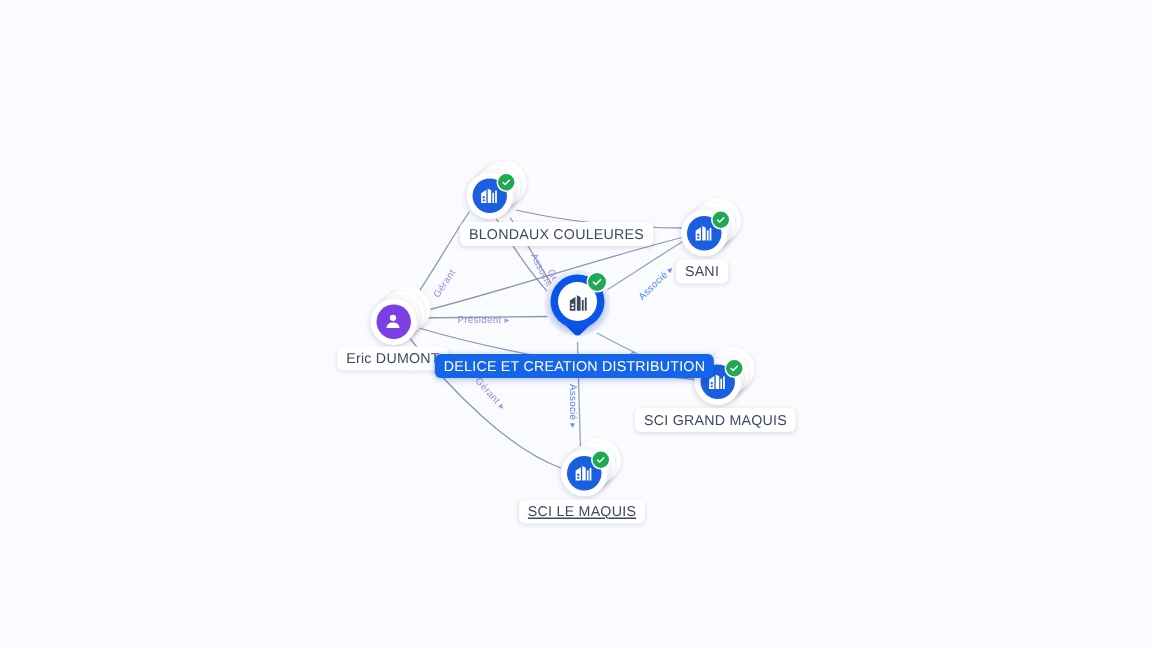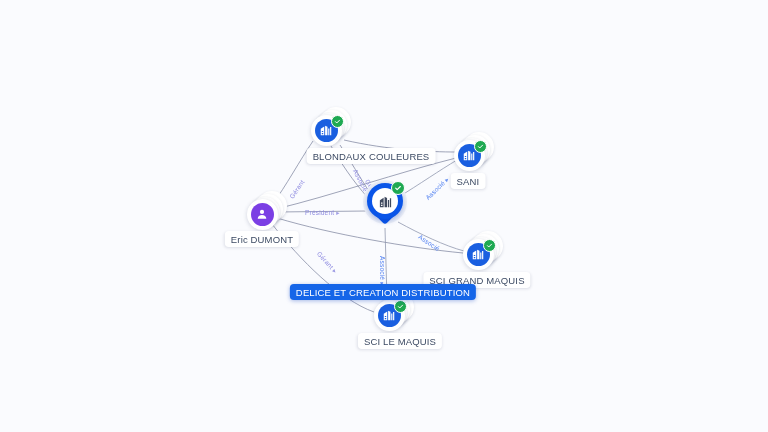--- a/index.html
+++ b/index.html
@@ -241,21 +241,21 @@
               <path d="M15.8 21V9.5h2V21h-2zm3.2 0V6.8h2V21h-2z" fill="#404a5e"></path>
             </svg>
           </div>
           <div class="check-badge" style="width: 12px; height: 12px; left: 29px; top: 1px;">
             <svg width="8" height="8" viewBox="0 0 24 24">
               <path d="M5 12.5l4.5 4.5L19 7.5" stroke="#ffffff" stroke-width="3.4" fill="none" stroke-linecap="round" stroke-linejoin="round"></path>
             </svg>
           </div>
         </div>
       </div>
-      <div class="node-label selected" style="left: 383px; top: 236px; z-index: 20; margin-top: 48px;">DELICE ET CREATION DISTRIBUTION</div>
+      <div class="node-label selected" style="left: 383px; top: 236px; z-index: 20;">DELICE ET CREATION DISTRIBUTION</div>
       <div class="node" style="left: 478px; top: 254px;">
         <div class="node-stack" style="width: 30px; height: 30px; left: -5px; top: -23px; z-index: 0;"></div>
         <div class="node-stack" style="width: 30px; height: 30px; left: -9px; top: -20px; z-index: 1;"></div>
         <div class="node-stack" style="width: 30px; height: 30px; left: -12px; top: -17px; z-index: 2;"></div>
         <div class="node-chip" style="width: 31px; height: 31px; left: -15.5px; top: -15.5px; z-index: 5;">
           <div class="glyph company" style="width: 23px; height: 23px;">
             <svg width="14" height="14" viewBox="0 0 24 24">
               <path d="M3 21V10l6-4v15H3zm1.8-1.8h2.4v-2.1H4.8v2.1zm0-3.6h2.4v-2.1H4.8v2.1z" fill="#ffffff"></path>
               <path d="M10.5 21V4.5l4 2V21h-4z" fill="#ffffff"></path>
               <path d="M15.8 21V9.5h2V21h-2zm3.2 0V6.8h2V21h-2z" fill="#ffffff"></path>
@@ -281,16 +281,16 @@
               <path d="M15.8 21V9.5h2V21h-2zm3.2 0V6.8h2V21h-2z" fill="#ffffff"></path>
             </svg>
           </div>
         </div>
         <div class="check-badge" style="width: 11px; height: 11px; left: 5px; top: -15px; z-index: 6;">
           <svg width="7" height="7" viewBox="0 0 24 24">
             <path d="M5 12.5l4.5 4.5L19 7.5" stroke="#ffffff" stroke-width="3.4" fill="none" stroke-linecap="round" stroke-linejoin="round"></path>
           </svg>
         </div>
       </div>
-      <div class="node-label" style="left: 400px; top: 333px; z-index: 10;">SCI LE MAQUIS</div>
+      <div class="node-label" style="left: 388px; top: 333px; z-index: 10; text-decoration: underline;">SCI LE MAQUIS</div>
     </div>
 
 </div>
 
 </body></html>

